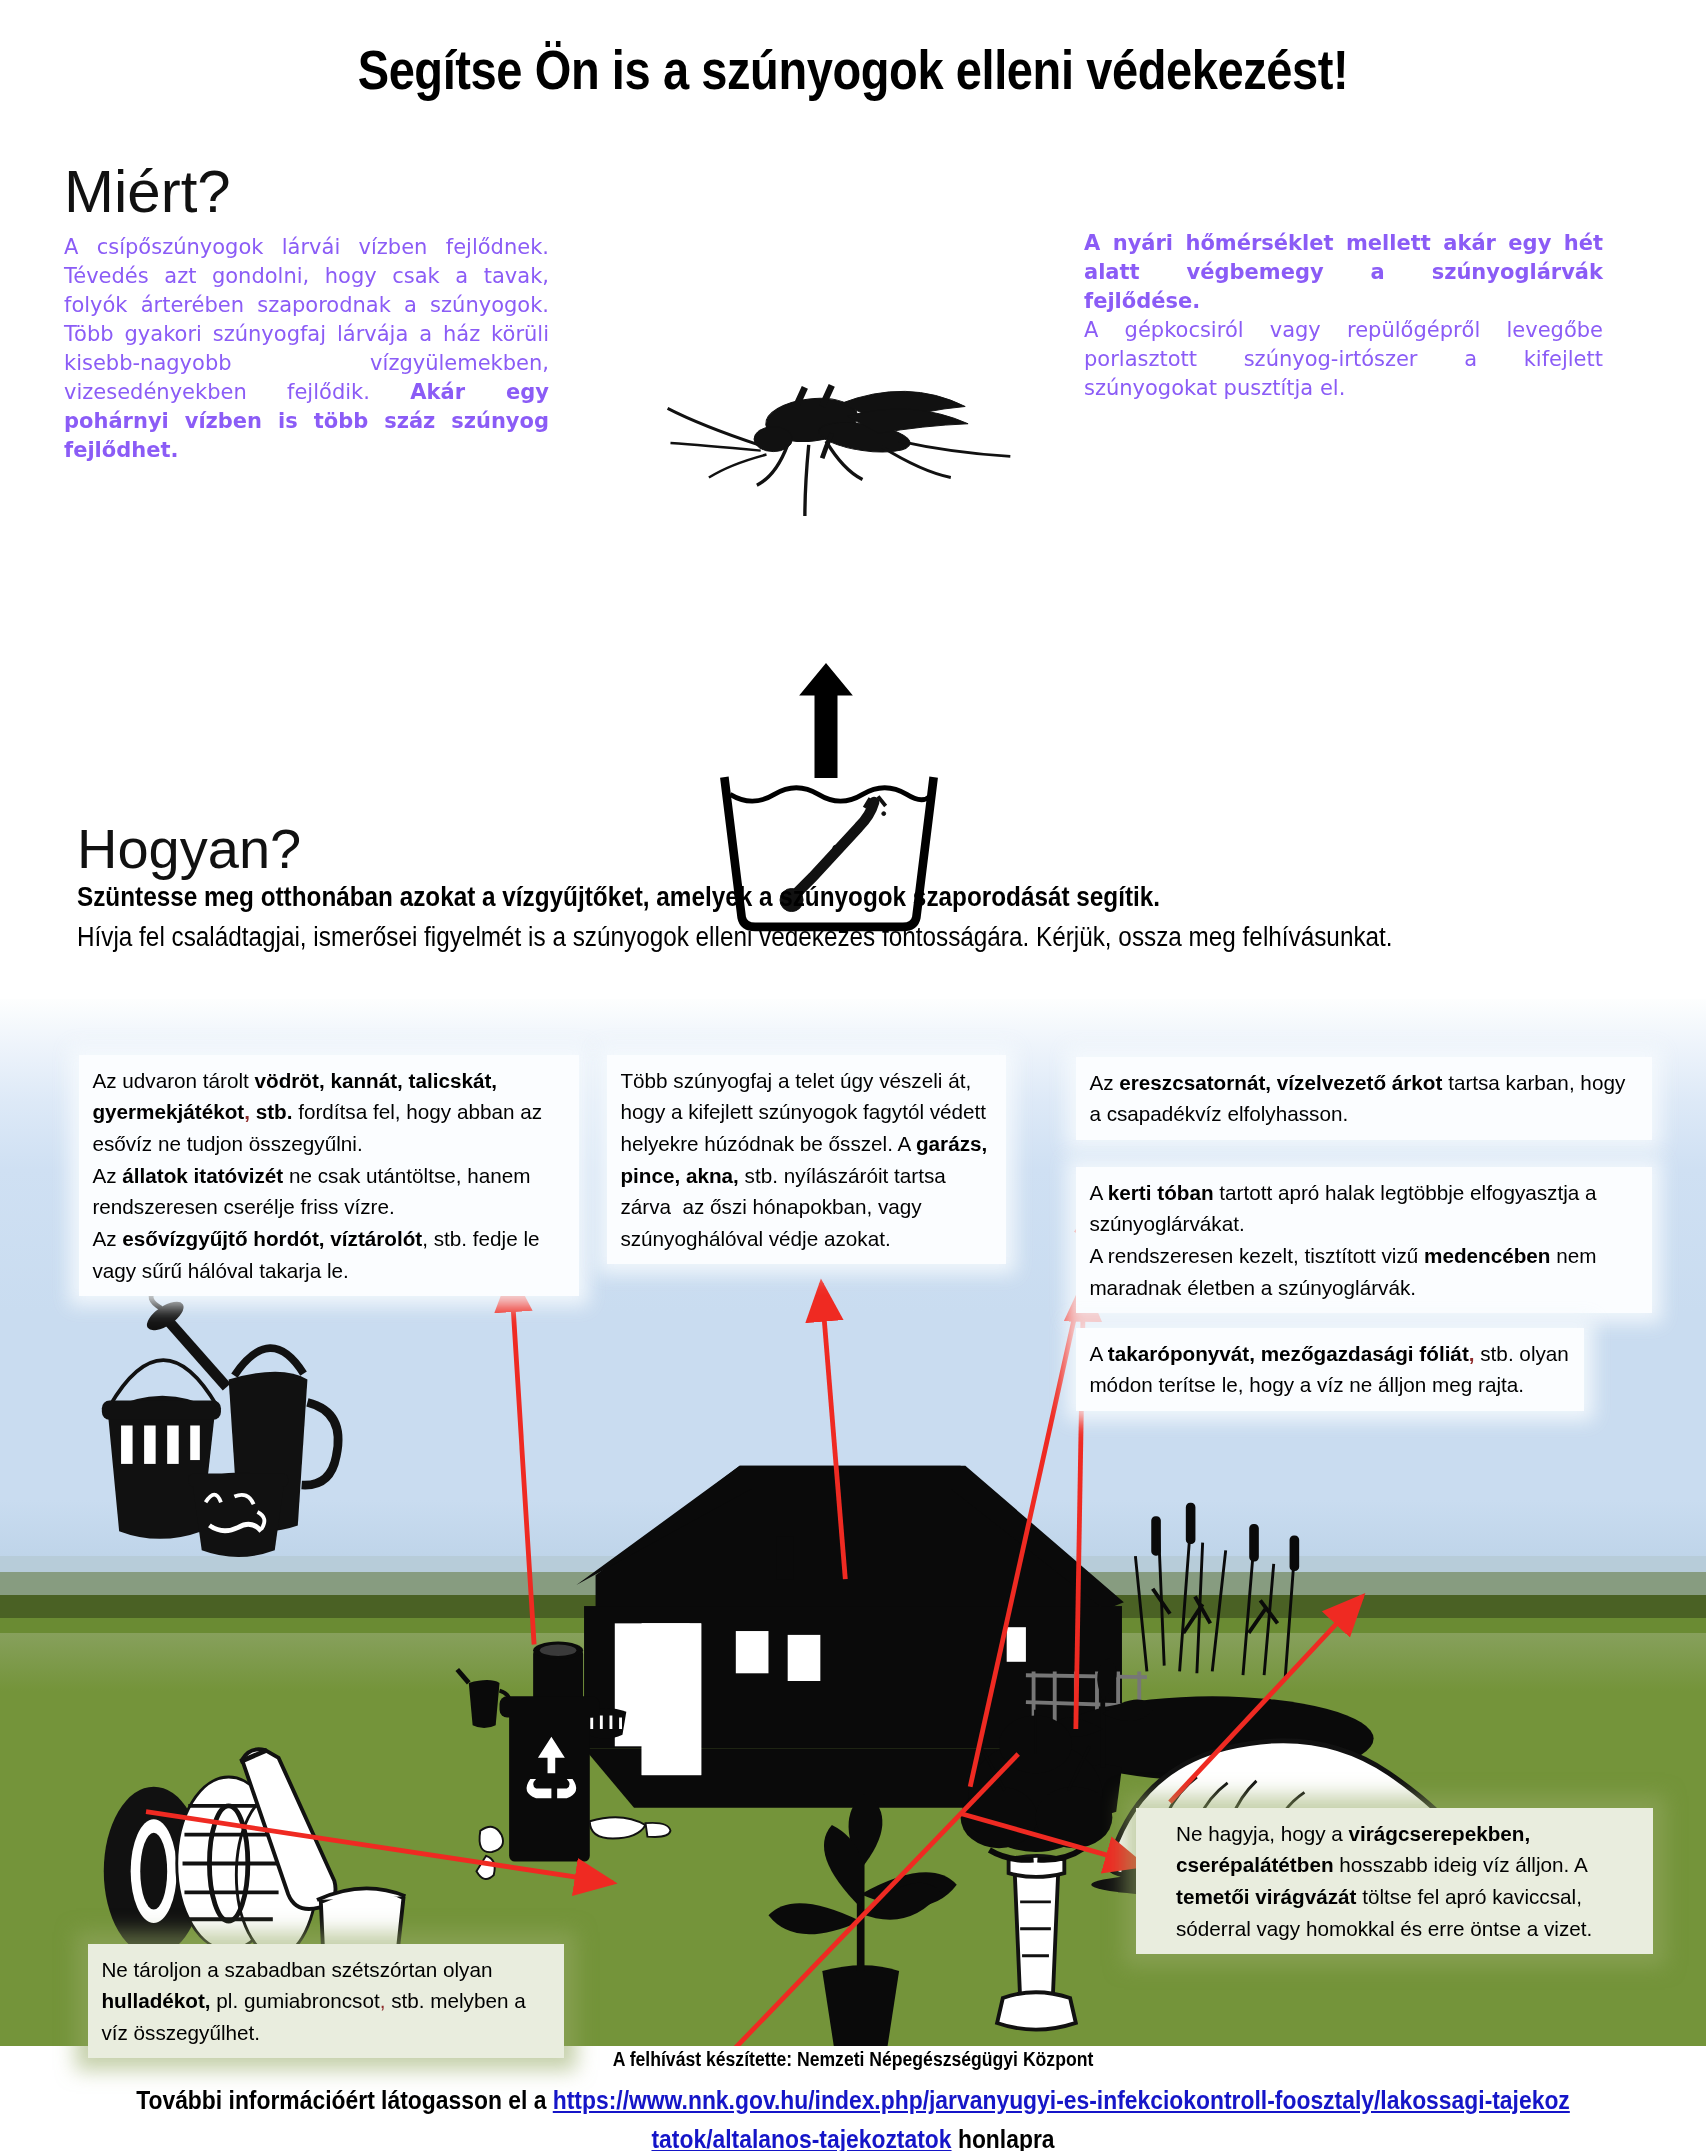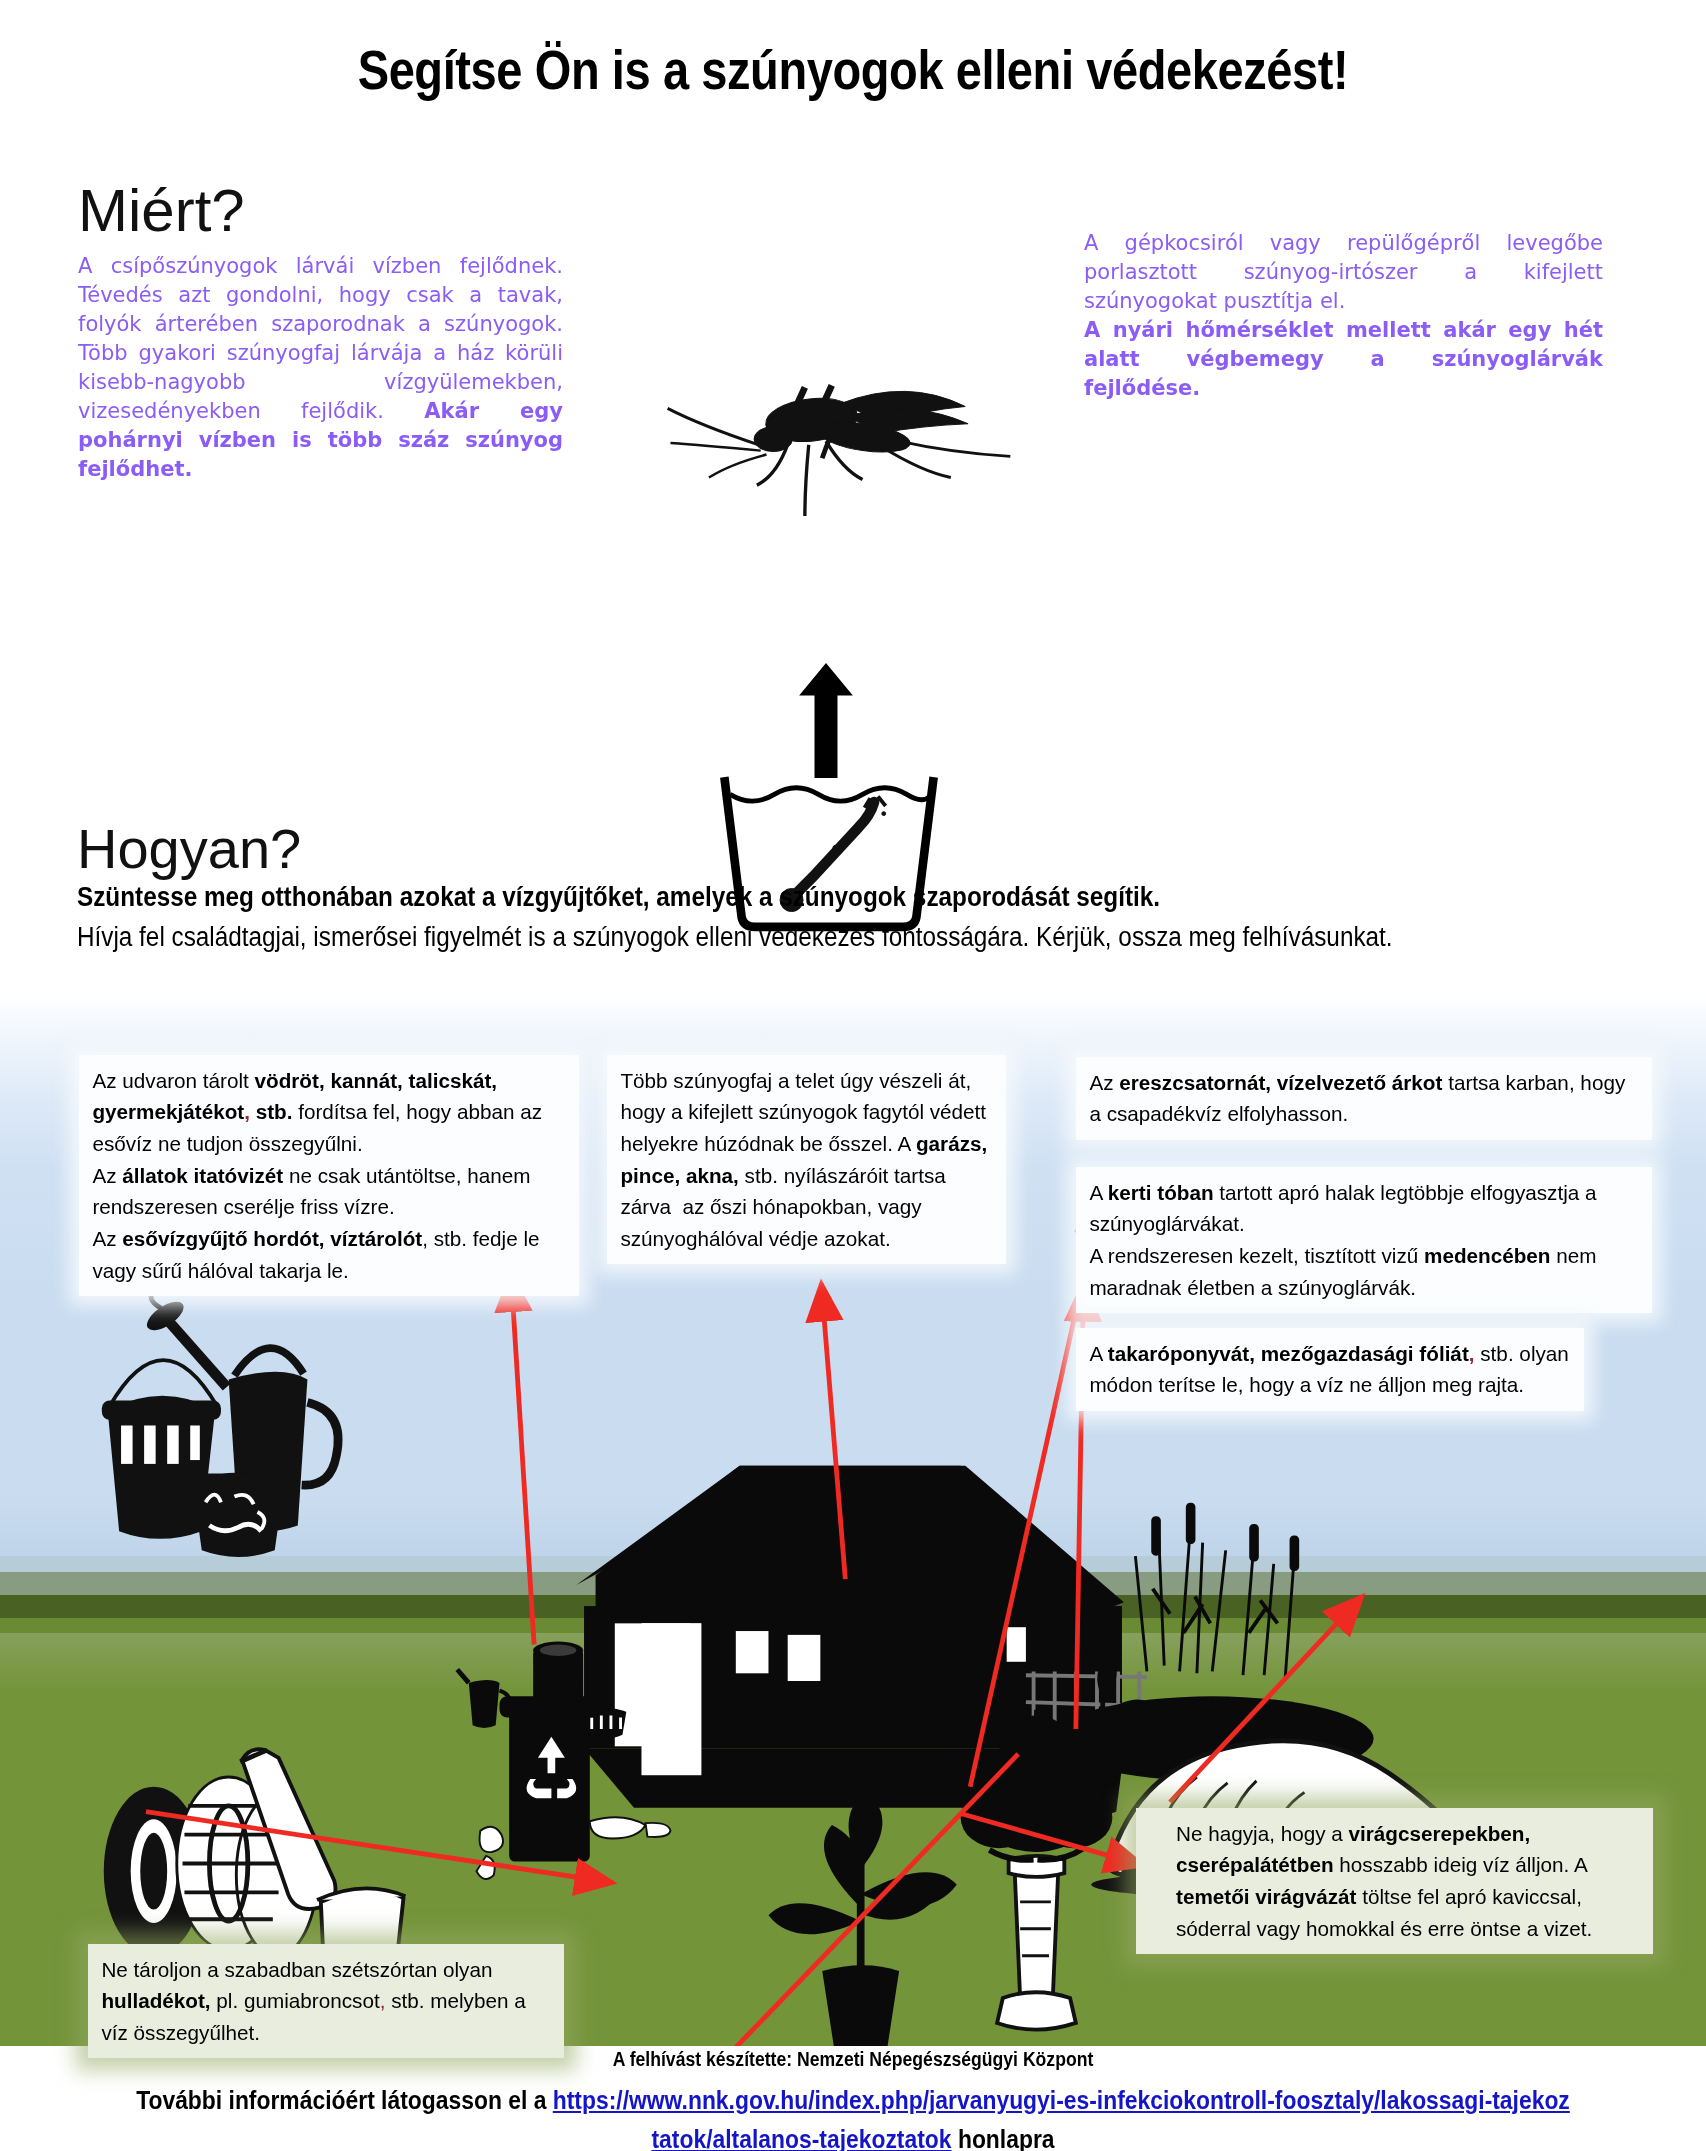--- a/index.html
+++ b/index.html
@@ -30,21 +30,21 @@
   .h2{
     font-family:"Liberation Sans", sans-serif;
     font-size:60px;
     font-weight:400;
     color:#111;
     line-height:1.0;
     margin:0 0 11.5px 0;
   }
 
   .col-left{
-    position:absolute;left:78px;top:7.7px;width:485px;margin-top:19px;
+    position:absolute;left:64px;top:7.7px;width:485px;
   }
   .col-right{
     position:absolute;left:1084px;top:75px;width:519px;
   }
   .body-txt{
     font-family:"DejaVu Sans", sans-serif;
     font-size:21px;
     line-height:1.38;
     text-align:justify;
     color:#8b5cf6;
@@ -216,22 +216,22 @@
           <circle cx="110" cy="104" r="2.5"></circle>
             <circle cx="96" cy="118" r="2"></circle>
           <circle cx="164" cy="44" r="2"></circle>
             <circle cx="182" cy="42" r="2"></circle>
         </g>
       </svg>
     </div>
   </div>
 
   <div class="col-right">
+    <p class="body-txt para"><b>A nyári hőmérséklet mellett akár egy hét alatt végbemegy a szúnyoglárvák fejlődése.</b></p>
     <p class="body-txt para">A gépkocsiról vagy repülőgépről levegőbe porlasztott szúnyog-irtószer a kifejlett szúnyogokat pusztítja el.</p>
-    <p class="body-txt para"><b>A nyári hőmérséklet mellett akár egy hét alatt végbemegy a szúnyoglárvák fejlődése.</b></p>
   </div>
 </div>
 
 <div class="hogyan">
   <div class="h2">Hogyan?</div>
   <div class="hogyan-lead">Szüntesse meg otthonában azokat a vízgyűjtőket, amelyek a szúnyogok szaporodását segítik.</div>
   <div class="hogyan-sub">Hívja fel családtagjai, ismerősei figyelmét is a szúnyogok elleni védekezés fontosságára. Kérjük, ossza meg felhívásunkat.</div>
 </div>
 
 <div class="scene">

